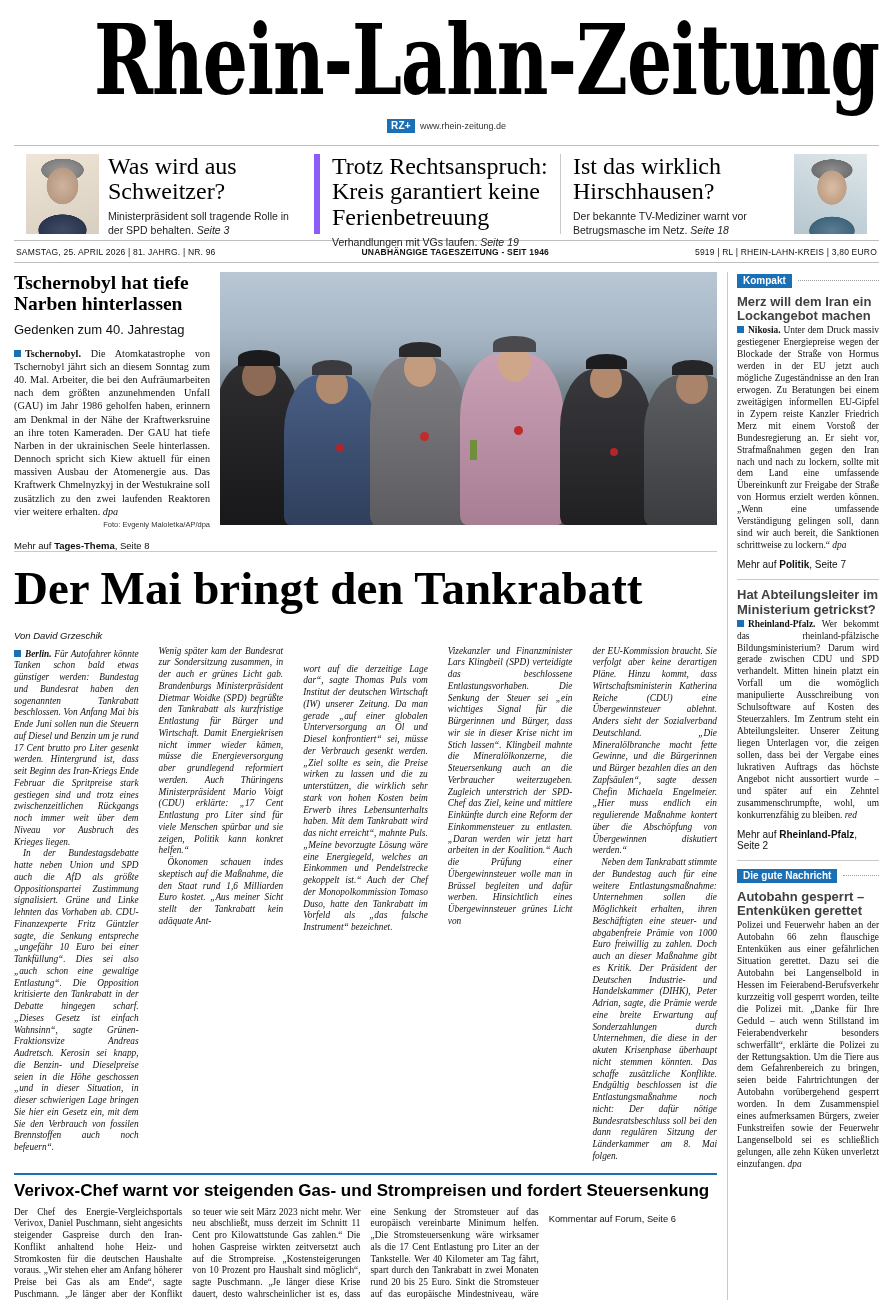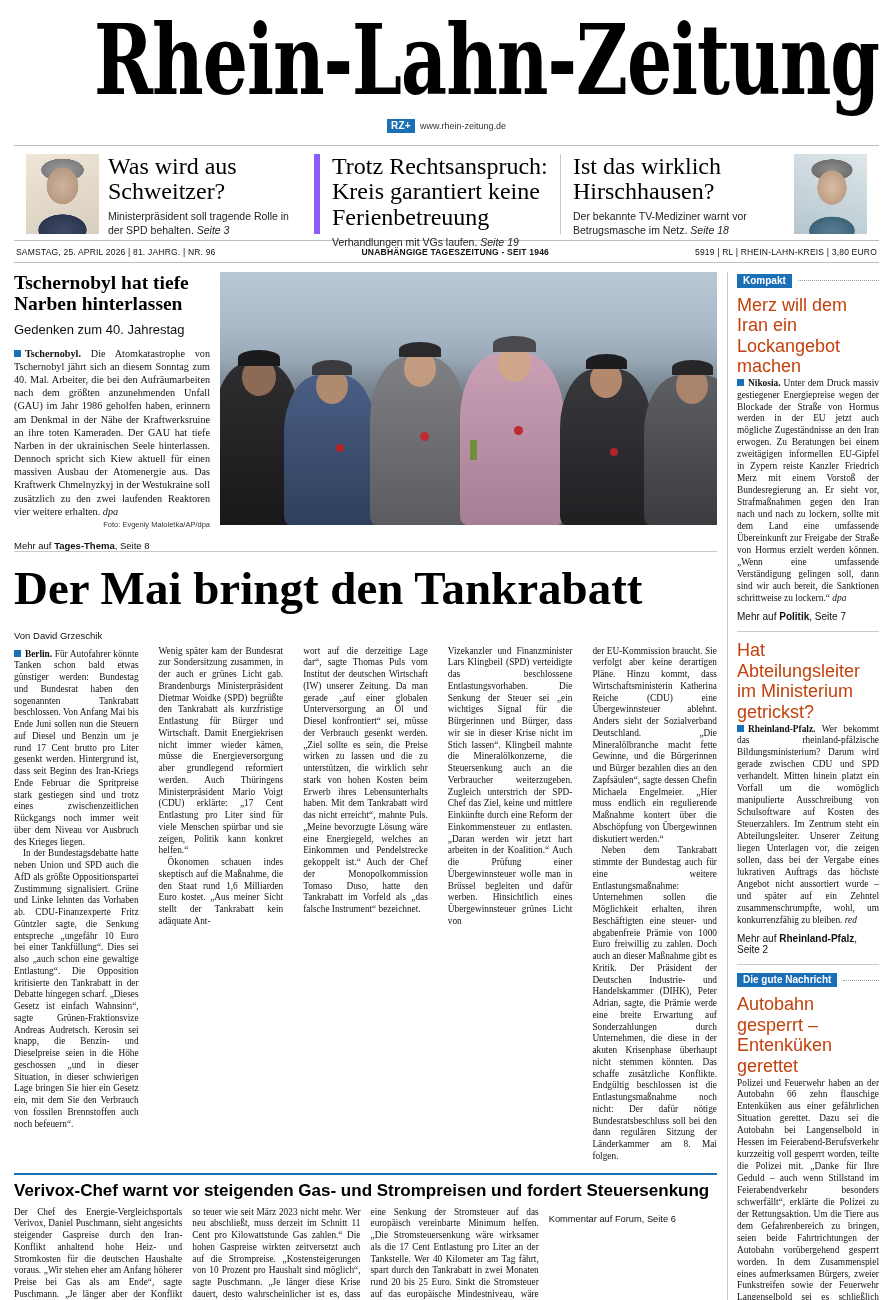--- a/index.html
+++ b/index.html
@@ -145,21 +145,21 @@
   .lead-head {
     font-family: "Liberation Serif", serif; font-weight: 700;
     font-size: 47px; line-height: 1.04; margin-top: 12px; color: #000;
   }
   .lead-dek {
     font-size: 12.4px; margin-top: 9px; color: #111; line-height: 1.25;
   }
   .byline { font-size: 9.5px; margin-top: 10px; color: #111; }
 
   .cols5 {
-    display: flex; gap: 20px; margin-top: 7px;
+    display: flex; gap: 20px; margin-top: 7px; font-style: italic;
   }
   .cols5 > div { flex: 1; }
   .coltext {
     font-family: "Liberation Serif", serif;
     font-size: 9.3px; line-height: 1.265; text-align: justify; color: #111;
     hyphens: auto;
   }
   .coltext p { margin-bottom: 0; text-indent: 0; }
   .coltext p + p { text-indent: 9px; }
 
@@ -185,21 +185,21 @@
   
   .side-label {
     display: inline-block; background: #1a6fb5; color: #fff;
     font-size: 10px; font-weight: 700; padding: 1px 6px 2px 6px;
   }
   .side-label-row {
     display: flex; align-items: center; gap: 6px; margin-top: 2px;
   }
   .side-label-row .dots { flex: 1; border-top: 1px dotted #9c9c9c; }
   .side-head {
-    font-size: 18px; font-weight: 400; line-height: 1.14; margin-top: 7px; color: #c2410c;
+    font-size: 13px; font-weight: 700; line-height: 1.14; margin-top: 7px; color: #404040;
   }
   .side-body {
     font-family: "Liberation Serif", serif;
     font-size: 9.4px; line-height: 1.27; text-align: justify; margin-top: 1px; color: #111;
     hyphens: auto;
   }
   .side-more { font-size: 10px; margin-top: 7px; }
   .side-more b { font-weight: 700; }
   .side-sep { border-top: 1px solid #c9c9c9; margin-top: 9px; padding-top: 8px; }
 </style>
@@ -324,21 +324,21 @@
             <p>In der Bundestagsdebatte hatte neben Union und SPD auch die AfD als größte Oppositionspartei Zustimmung signalisiert. Grüne und Linke lehnten das Vorhaben ab. CDU-Finanzexperte Fritz Güntzler sagte, die Senkung entspreche „ungefähr 10 Euro bei einer Tankfüllung“. Dies sei also „auch schon eine gewaltige Entlastung“. Die Opposition kritisierte den Tankrabatt in der Debatte hingegen scharf. „Dieses Gesetz ist einfach Wahnsinn“, sagte Grünen-Fraktionsvize Andreas Audretsch. Kerosin sei knapp, die Benzin- und Dieselpreise seien in die Höhe geschossen „und in dieser Situation, in dieser schwierigen Lage bringen Sie hier ein Gesetz ein, mit dem Sie den Verbrauch von fossilen Brennstoffen auch noch befeuern“.</p>
           </div>
         </div>
         <div>
           <div class="coltext" style="margin-top:26px;">
             <p>Wenig später kam der Bundesrat zur Sondersitzung zusammen, in der auch er grünes Licht gab. Brandenburgs Ministerpräsident Dietmar Woidke (SPD) begrüßte den Tankrabatt als kurzfristige Entlastung für Bürger und Wirtschaft. Damit Energiekrisen nicht immer wieder kämen, müsse die Energieversorgung aber grundlegend reformiert werden. Auch Thüringens Ministerpräsident Mario Voigt (CDU) erklärte: „17 Cent Entlastung pro Liter sind für viele Menschen spürbar und sie zeigen, Politik kann konkret helfen.“</p>
             <p>Ökonomen schauen indes skeptisch auf die Maßnahme, die den Staat rund 1,6 Milliarden Euro kostet. „Aus meiner Sicht stellt der Tankrabatt kein adäquate Ant-</p>
           </div>
         </div>
         <div>
-          <div class="coltext" style="margin-top:26px;">
+          <div class="coltext" style="margin-top:44px;">
             <p>wort auf die derzeitige Lage dar“, sagte Thomas Puls vom Institut der deutschen Wirtschaft (IW) unserer Zeitung. Da man gerade „auf einer globalen Unterversorgung an Öl und Diesel konfrontiert“ sei, müsse der Verbrauch gesenkt werden. „Ziel sollte es sein, die Preise wirken zu lassen und die zu unterstützen, die wirklich sehr stark von hohen Kosten beim Erwerb ihres Lebensunterhalts haben. Mit dem Tankrabatt wird das nicht erreicht“, mahnte Puls. „Meine bevorzugte Lösung wäre eine Energiegeld, welches an Einkommen und Pendelstrecke gekoppelt ist.“ Auch der Chef der Monopolkommission Tomaso Duso, hatte den Tankrabatt im Vorfeld als „das falsche Instrument“ bezeichnet.</p>
           </div>
         </div>
         <div>
           <div class="coltext" style="margin-top:26px;">
             <p>Vizekanzler und Finanzminister Lars Klingbeil (SPD) verteidigte das beschlossene Entlastungsvorhaben. Die Senkung der Steuer sei „ein wichtiges Signal für die Bürgerinnen und Bürger, dass wir sie in dieser Krise nicht im Stich lassen“. Klingbeil mahnte die Mineralölkonzerne, die Steuersenkung auch an die Verbraucher weiterzugeben. Zugleich unterstrich der SPD-Chef das Ziel, keine und mittlere Einkünfte durch eine Reform der Einkommensteuer zu entlasten. „Daran werden wir jetzt hart arbeiten in der Koalition.“ Auch die Prüfung einer Übergewinnsteuer wolle man in Brüssel begleiten und dafür werben. Hinsichtlich eines Übergewinnsteuer grünes Licht von</p>
           </div>
         </div>
         <div>
           <div class="coltext" style="margin-top:26px;">

